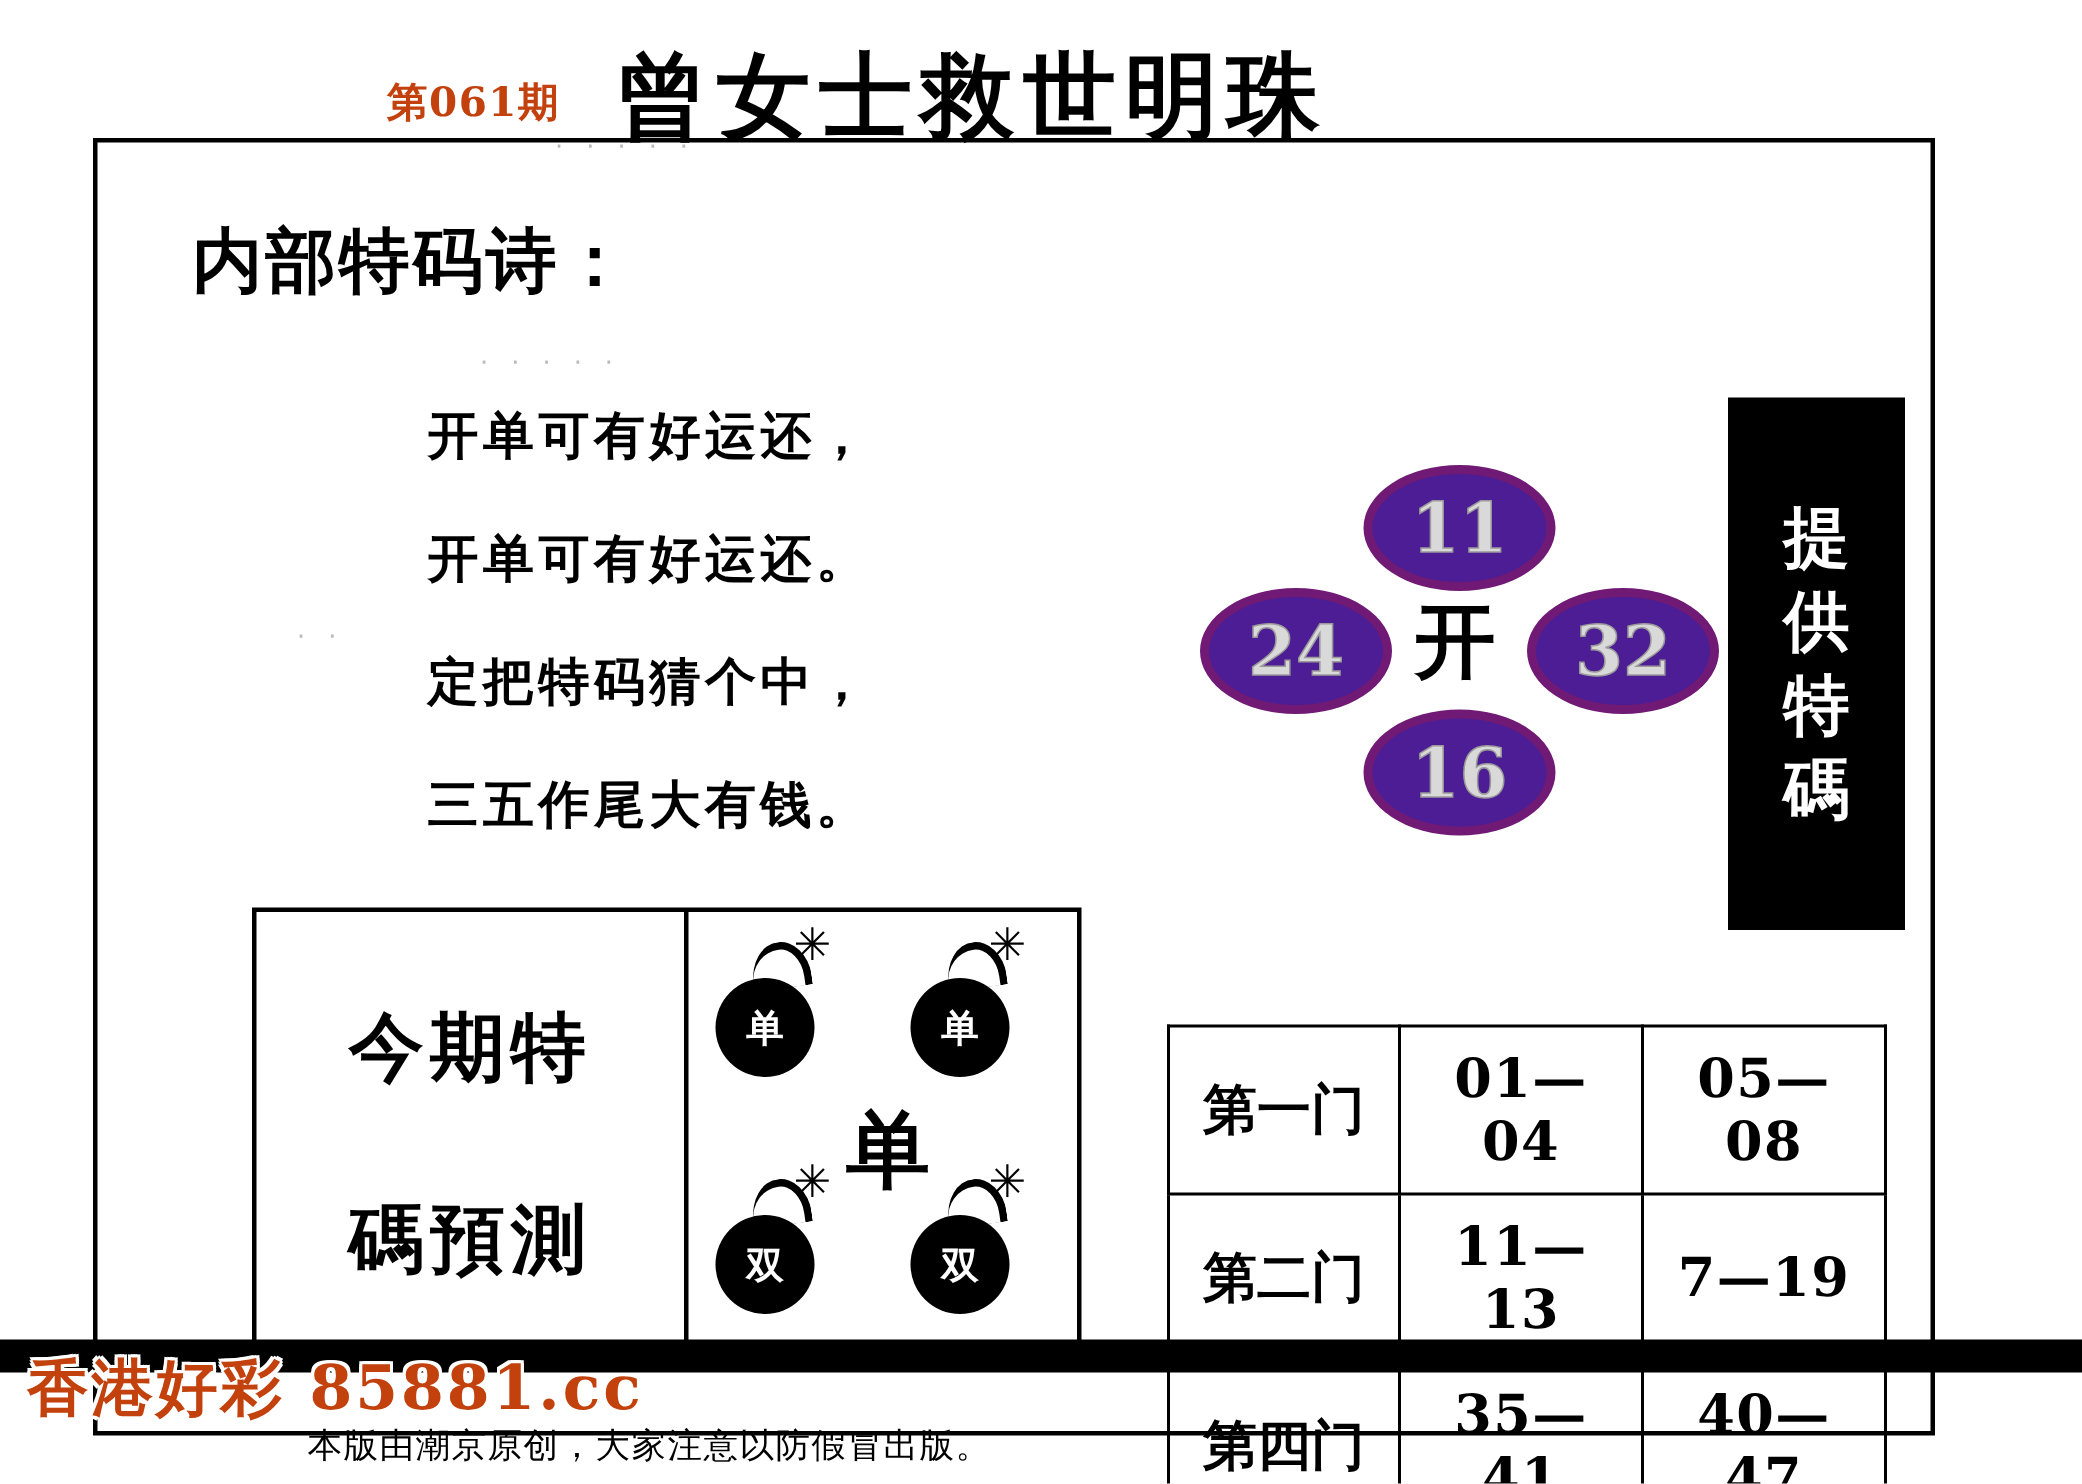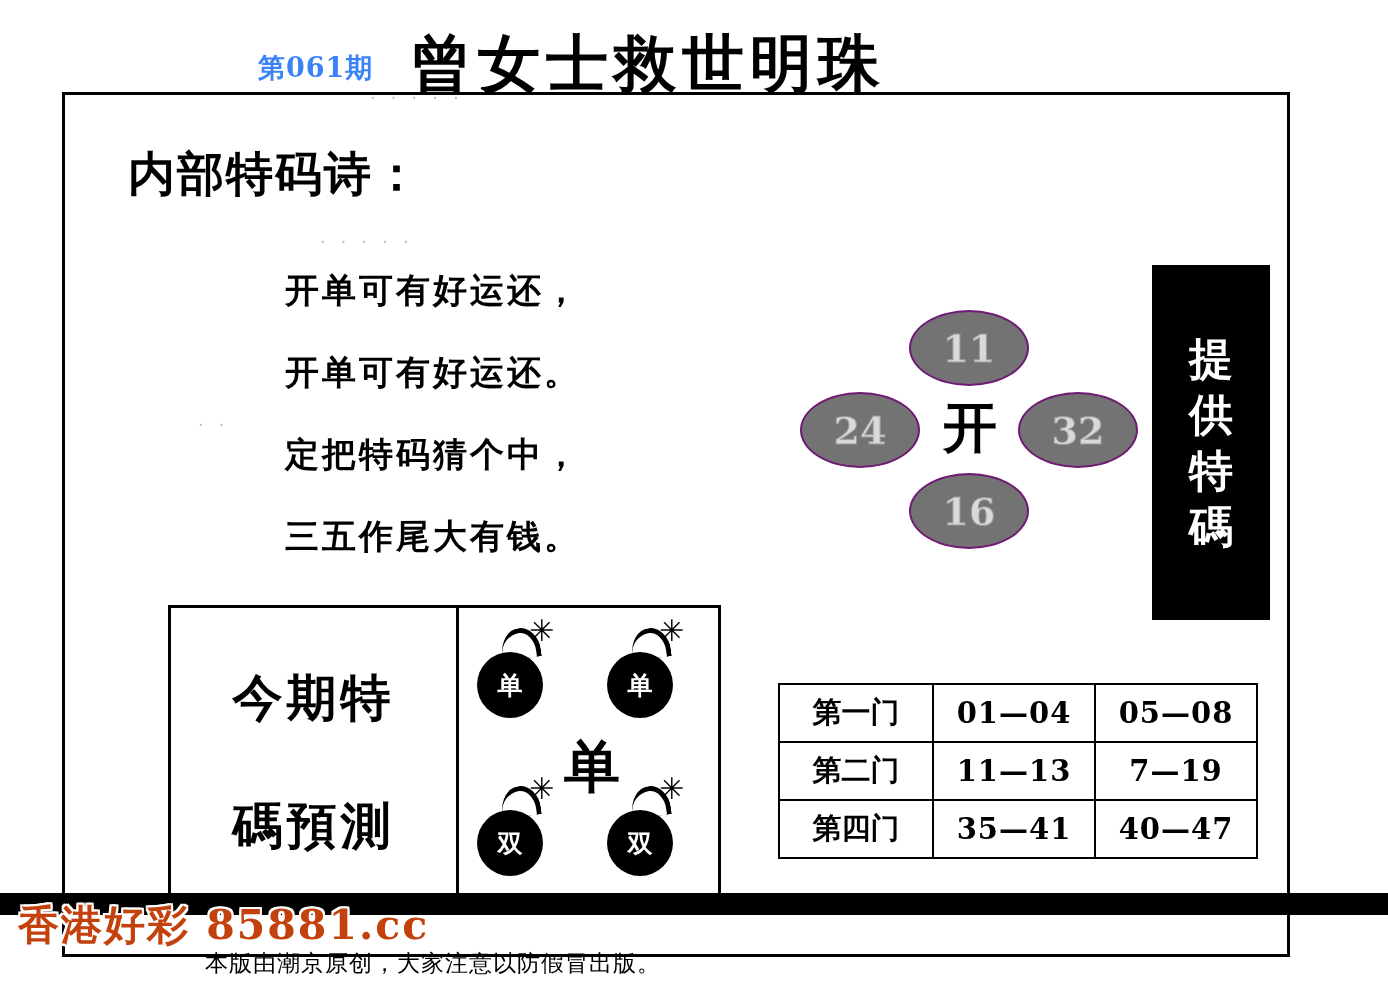--- a/index.html
+++ b/index.html
@@ -22,21 +22,21 @@
     left: 0;
     width: 1388px;
     height: 80px;
   }
   .issue-label {
     position: absolute;
     left: 258px;
     top: 36px;
     font-size: 27px;
     font-weight: bold;
-    color: #3b82f6;
+    color: #c2410c;
     letter-spacing: 1px;
     font-family: "DejaVu Serif", "Liberation Serif", serif;
   }
   .main-title {
     position: absolute;
     left: 410px;
     top: 8px;
     font-size: 62px;
     font-weight: bold;
     color: #000;
@@ -96,27 +96,27 @@
     position: absolute;
     left: 790px;
     top: 300px;
     width: 360px;
     height: 265px;
   }
   .ball {
     position: absolute;
     width: 116px;
     height: 72px;
-    border: 2px solid #701a75;
+    border: 6px solid #701a75;
     border-radius: 50%;
-    background: #737373;
+    background: #4c1d95;
     display: flex;
     align-items: center;
     justify-content: center;
-    font-size: 38px;
+    font-size: 46px;
     font-weight: bold;
     color: #d9d9d9;
     -webkit-text-stroke: 1px #9a9a9a;
     font-family: "DejaVu Serif", "Liberation Serif", serif;
   }
   .ball-top   { left: 119px; top: 10px; }
   .ball-left  { left: 10px;  top: 92px; }
   .ball-right { left: 228px; top: 92px; }
   .ball-bot   { left: 119px; top: 173px; }
   .ball-center {
@@ -250,26 +250,26 @@
   
   .gate-table {
     position: absolute;
     left: 778px;
     top: 683px;
     border-collapse: collapse;
   }
   .gate-table td {
     border: 2px solid #000;
     height: 54px;
-    font-size: 29px;
+    font-size: 36px;
     font-weight: bold;
     color: #000;
     text-align: center;
     font-family: "DejaVu Serif", "Liberation Serif", serif;
-    padding: 1px 10px;
+    padding: 13px 10px;
   }
   .gate-table td.name { width: 132px; }
   .gate-table td.rng  { width: 140px; letter-spacing: 1px; }
 
   
   .wm-bar {
     position: absolute;
     left: 0;
     top: 893px;
     width: 1388px;

